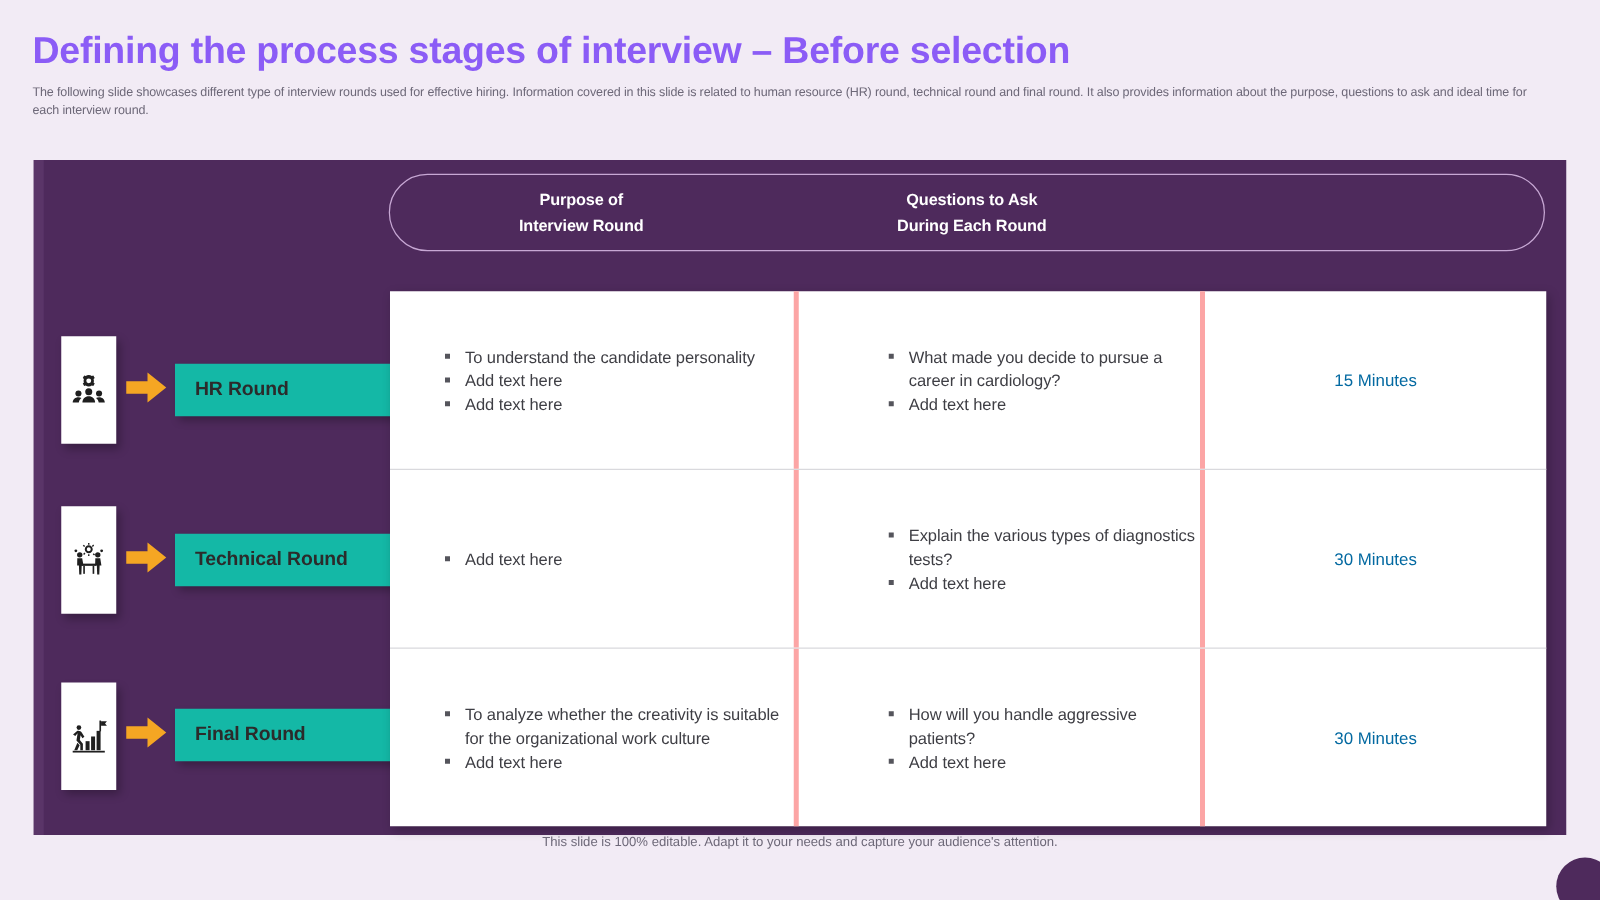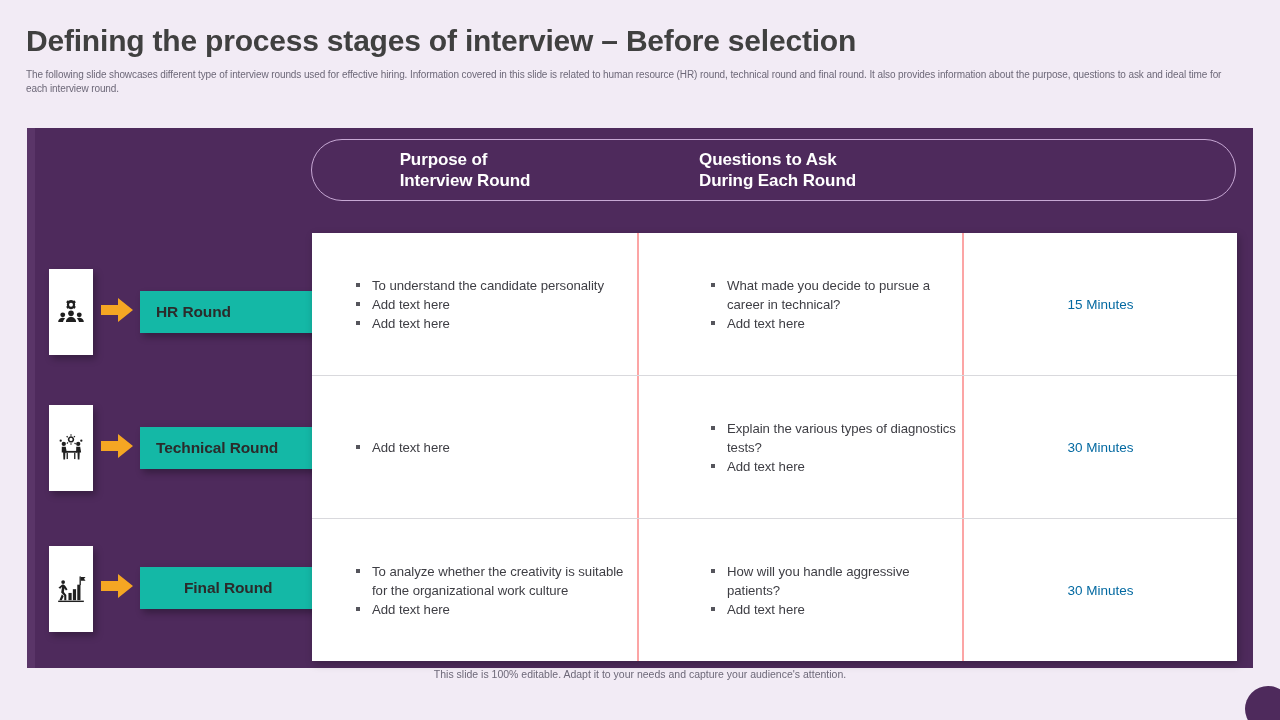--- a/index.html
+++ b/index.html
@@ -15,21 +15,21 @@
     position: relative;
   }
 
   
   #slide-title {
     position: absolute;
     left: 26px;
     top: 24px;
     font-size: 30px;
     font-weight: bold;
-    color: #404040;
+    color: #8b5cf6;
     letter-spacing: -0.2px;
     white-space: nowrap;
   }
   #slide-subtitle {
     position: absolute;
     left: 26px;
     top: 68px;
     width: 1218px;
     font-size: 10px;
     line-height: 14px;
@@ -97,23 +97,23 @@
     height: 62px;
     border: 1.4px solid #c7a8d4;
     border-radius: 34px;
     box-sizing: border-box;
     display: flex;
   }
   .head-cell {
     display: flex;
     align-items: center;
     justify-content: center;
-    text-align: left;
+    text-align: center;
     color: #ffffff;
-    font-size: 17px;
+    font-size: 13px;
     font-weight: bold;
     line-height: 21px;
     letter-spacing: -0.1px;
   }
   .head-cell.c1 { width: 300px; margin-left: 3px; }
   .head-cell.c2 { width: 325px; }
   .head-cell.c3 { width: 295px; }
 
   
   #table {
@@ -129,21 +129,21 @@
   }
   .t-row {
     display: flex;
     flex: 1 1 0;
     border-bottom: 1px solid #d9d9dd;
     box-sizing: border-box;
   }
   .t-row:last-child { border-bottom: none; }
   .t-cell {
     box-sizing: border-box;
-    border-right: 2px solid #fca5a5;
+    border-right: 4px solid #fca5a5;
     display: flex;
     align-items: center;
   }
   .t-cell:last-child { border-right: none; }
   .t-cell.purpose   { width: 327px; padding-left: 44px; }
   .t-cell.questions { width: 325px; padding-left: 72px; }
   .t-cell.time      { width: 273px; justify-content: center; }
 
   .bullets { margin: 0; padding: 0; list-style: none; }
   .bullets li {
@@ -265,21 +265,21 @@
           <rect x="2.3" y="28.4" width="27.4" height="1.5"></rect>
         </g>
       </svg>
     </span>
   </div>
   <span class="arrow-icon" style="left:72px; top:443px;">
     <svg width="36" height="30" viewBox="0 0 36 30">
       <path d="M2 10 h17 V3 l15 12 -15 12 v-7 H2 z" fill="#f5a623"></path>
     </svg>
   </span>
-  <div class="round-chip" style="left:113px; top:439px;padding-left:28px;">
+  <div class="round-chip" style="left:113px; top:439px;">
     <span>Final Round</span>
   </div>
 
   <div id="header-pill">
     <div class="head-cell c1">
       <div>
         <div>Purpose of</div>
         <div>Interview Round</div>
       </div>
     </div>
@@ -296,21 +296,21 @@
     <div class="t-row">
       <div class="t-cell purpose">
         <ul class="bullets">
           <li>To understand the candidate personality</li>
           <li>Add text here</li>
           <li>Add text here</li>
         </ul>
       </div>
       <div class="t-cell questions">
         <ul class="bullets">
-          <li>What made you decide to pursue a career in technical?</li>
+          <li>What made you decide to pursue a career in cardiology?</li>
           <li>Add text here</li>
         </ul>
       </div>
       <div class="t-cell time">
         <span class="time-value">15 Minutes</span>
       </div>
     </div>
 
     <div class="t-row">
       <div class="t-cell purpose">

